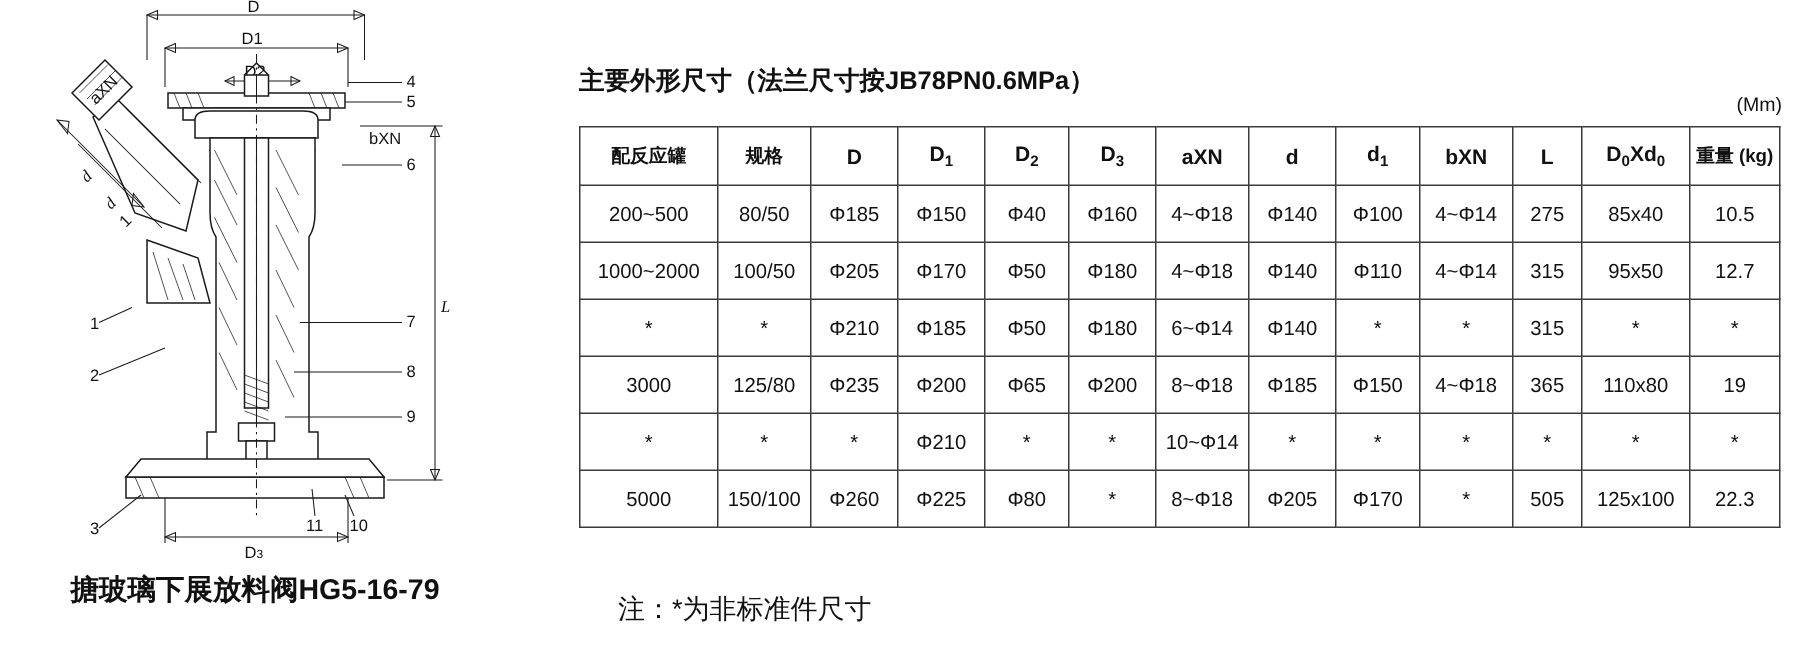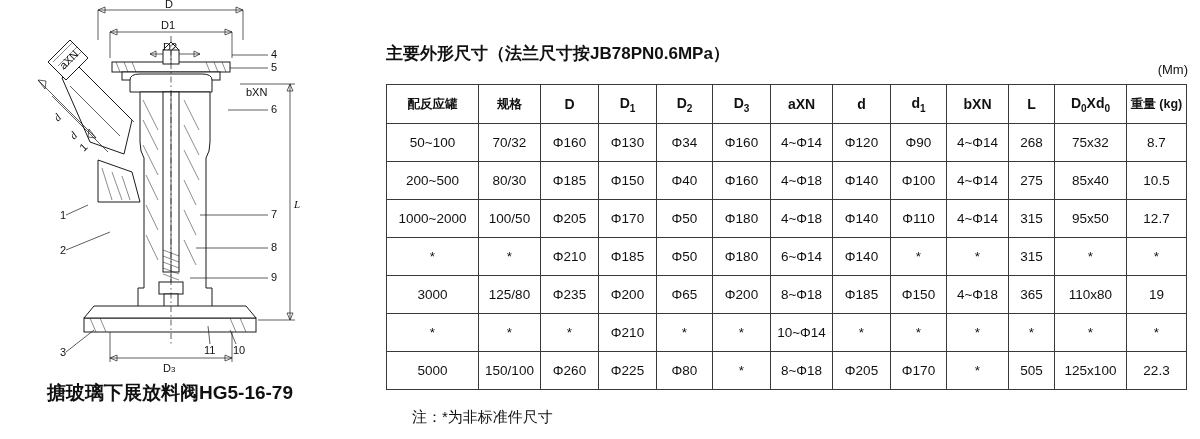--- a/index.html
+++ b/index.html
@@ -89,22 +89,22 @@
     font-size: 12.5px;
     font-weight: bold;
   }
   .sub {
     font-size: 0.72em;
     vertical-align: sub;
   }
   .note {
     position: absolute;
     left: 34px;
-    top: 408px;
-    font-size: 15px;
+    top: 394px;
+    font-size: 18px;
     white-space: nowrap;
   }
 
   
   .ln { stroke: #1a1a1a; stroke-width: 1; fill: none; }
   .ln-thin { stroke: #1a1a1a; stroke-width: 0.7; fill: none; }
   .dim { stroke: #1a1a1a; stroke-width: 0.7; fill: none; }
   .dash { stroke: #1a1a1a; stroke-width: 0.7; fill: none; stroke-dasharray: 6 3 1.5 3; }
   .hatch { stroke: #1a1a1a; stroke-width: 0.5; fill: none; }
   .lbl { font-family: "Liberation Sans", sans-serif; font-size: 11px; fill: #111; }
@@ -315,37 +315,22 @@
           <th>d</th>
           <th>d<span class="sub">1</span></th>
           <th>bXN</th>
           <th>L</th>
           <th>D<span class="sub">0</span>Xd<span class="sub">0</span></th>
           <th class="small">重量 (kg)</th>
         </tr>
       </thead>
       <tbody>
           <tr>
-            <td>50~100</td>
-            <td>70/32</td>
-            <td>Φ160</td>
-            <td>Φ130</td>
-            <td>Φ34</td>
-            <td>Φ160</td>
-            <td>4~Φ14</td>
-            <td>Φ120</td>
-            <td>Φ90</td>
-            <td>4~Φ14</td>
-            <td>268</td>
-            <td>75x32</td>
-            <td>8.7</td>
-          </tr>
-          <tr>
             <td>200~500</td>
-            <td>80/30</td>
+            <td>80/50</td>
             <td>Φ185</td>
             <td>Φ150</td>
             <td>Φ40</td>
             <td>Φ160</td>
             <td>4~Φ18</td>
             <td>Φ140</td>
             <td>Φ100</td>
             <td>4~Φ14</td>
             <td>275</td>
             <td>85x40</td>

